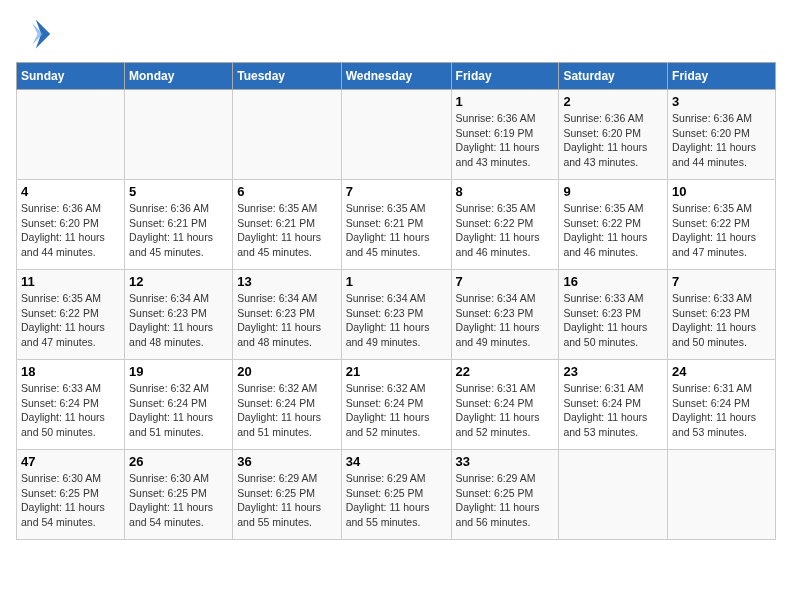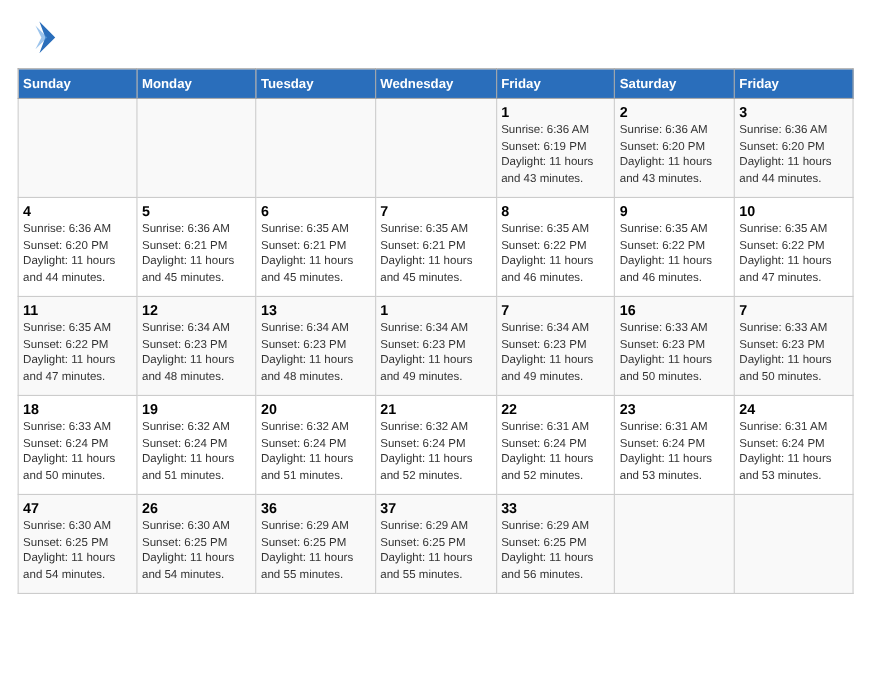--- a/index.html
+++ b/index.html
@@ -304,21 +304,21 @@
 and 54 minutes.</div>
         </td>
         <td>
           <span class="cell-date">36</span>
           <div class="cell-info" style="white-space: pre-line;">Sunrise: 6:29 AM
 Sunset: 6:25 PM
 Daylight: 11 hours
 and 55 minutes.</div>
         </td>
         <td>
-          <span class="cell-date">37</span>
+          <span class="cell-date">34</span>
           <div class="cell-info" style="white-space: pre-line;">Sunrise: 6:29 AM
 Sunset: 6:25 PM
 Daylight: 11 hours
 and 55 minutes.</div>
         </td>
         <td>
           <span class="cell-date">33</span>
           <div class="cell-info" style="white-space: pre-line;">Sunrise: 6:29 AM
 Sunset: 6:25 PM
 Daylight: 11 hours

